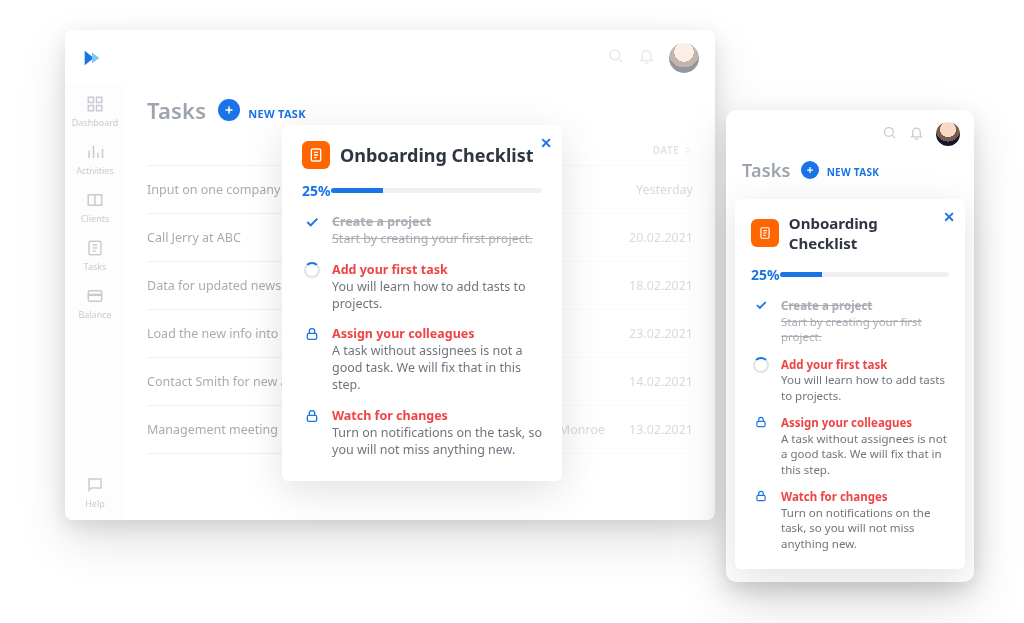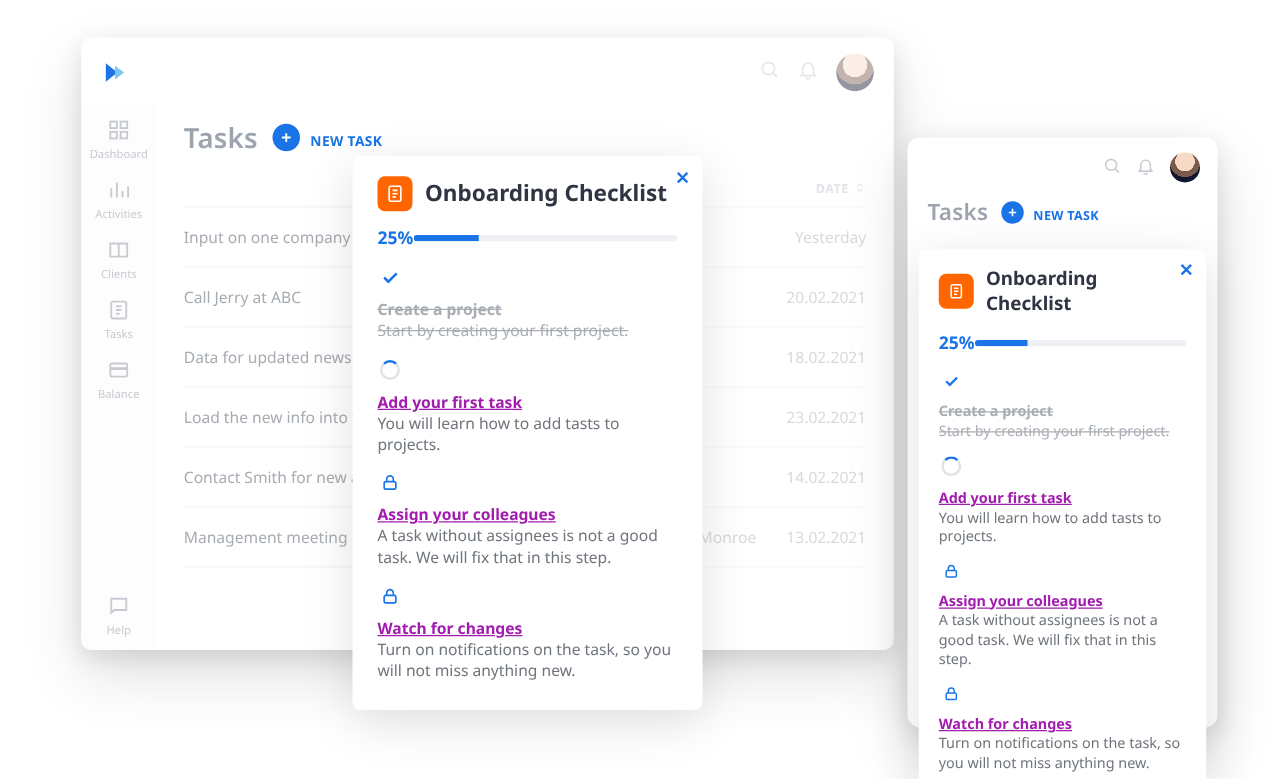--- a/index.html
+++ b/index.html
@@ -49,25 +49,25 @@
   .card-head{display:flex;align-items:center;gap:10px;margin-bottom:12px;}
   .card-icon{width:28px;height:28px;border-radius:6px;background:#ff6600;display:flex;align-items:center;justify-content:center;}
   .card-title{font-size:18px;font-weight:700;color:#2f3542;}
   .mob .card-title{font-size:15px;}
   .prog-wrap{display:flex;align-items:center;margin-bottom:14px;}
   .prog-pct{font-size:14px;font-weight:700;color:#1a74e8;}
   .prog-bar{flex:1;height:5px;background:#eef0f3;border-radius:3px;position:relative;overflow:hidden;}
   .prog-fill{position:absolute;left:0;top:0;bottom:0;background:#1a74e8;}
   .steps{display:flex;flex-direction:column;gap:14px;}
   .mob .steps{gap:12px;}
-  .step{display:flex;gap:10px;flex-direction:column;}
+  .step{display:flex;gap:10px;}
   .step-icon{width:20px;flex:none;display:flex;align-items:flex-start;justify-content:center;color:#1a74e8;}
   .step-body{flex:1;color:#6f757d;font-size:12.5px;line-height:1.35;}
   .mob .step-body{font-size:11.5px;}
-  .step-title{font-weight:700;color:#a21caf;display:block;text-decoration:underline;}
+  .step-title{font-weight:700;color:#ef4444;display:block;}
   .step.done .step-title,.step.done .step-desc{text-decoration:line-through;color:#a9aeb5;}
   .spinner{width:16px;height:16px;border:2px solid #dfe3e8;border-top-color:#1a74e8;border-radius:50%;}
 </style>
 </head>
 <body>
 
 <div class="desktop">
   <div class="d-header">
     <span class="logo">
       <svg width="22" height="22" viewBox="0 0 24 24">

